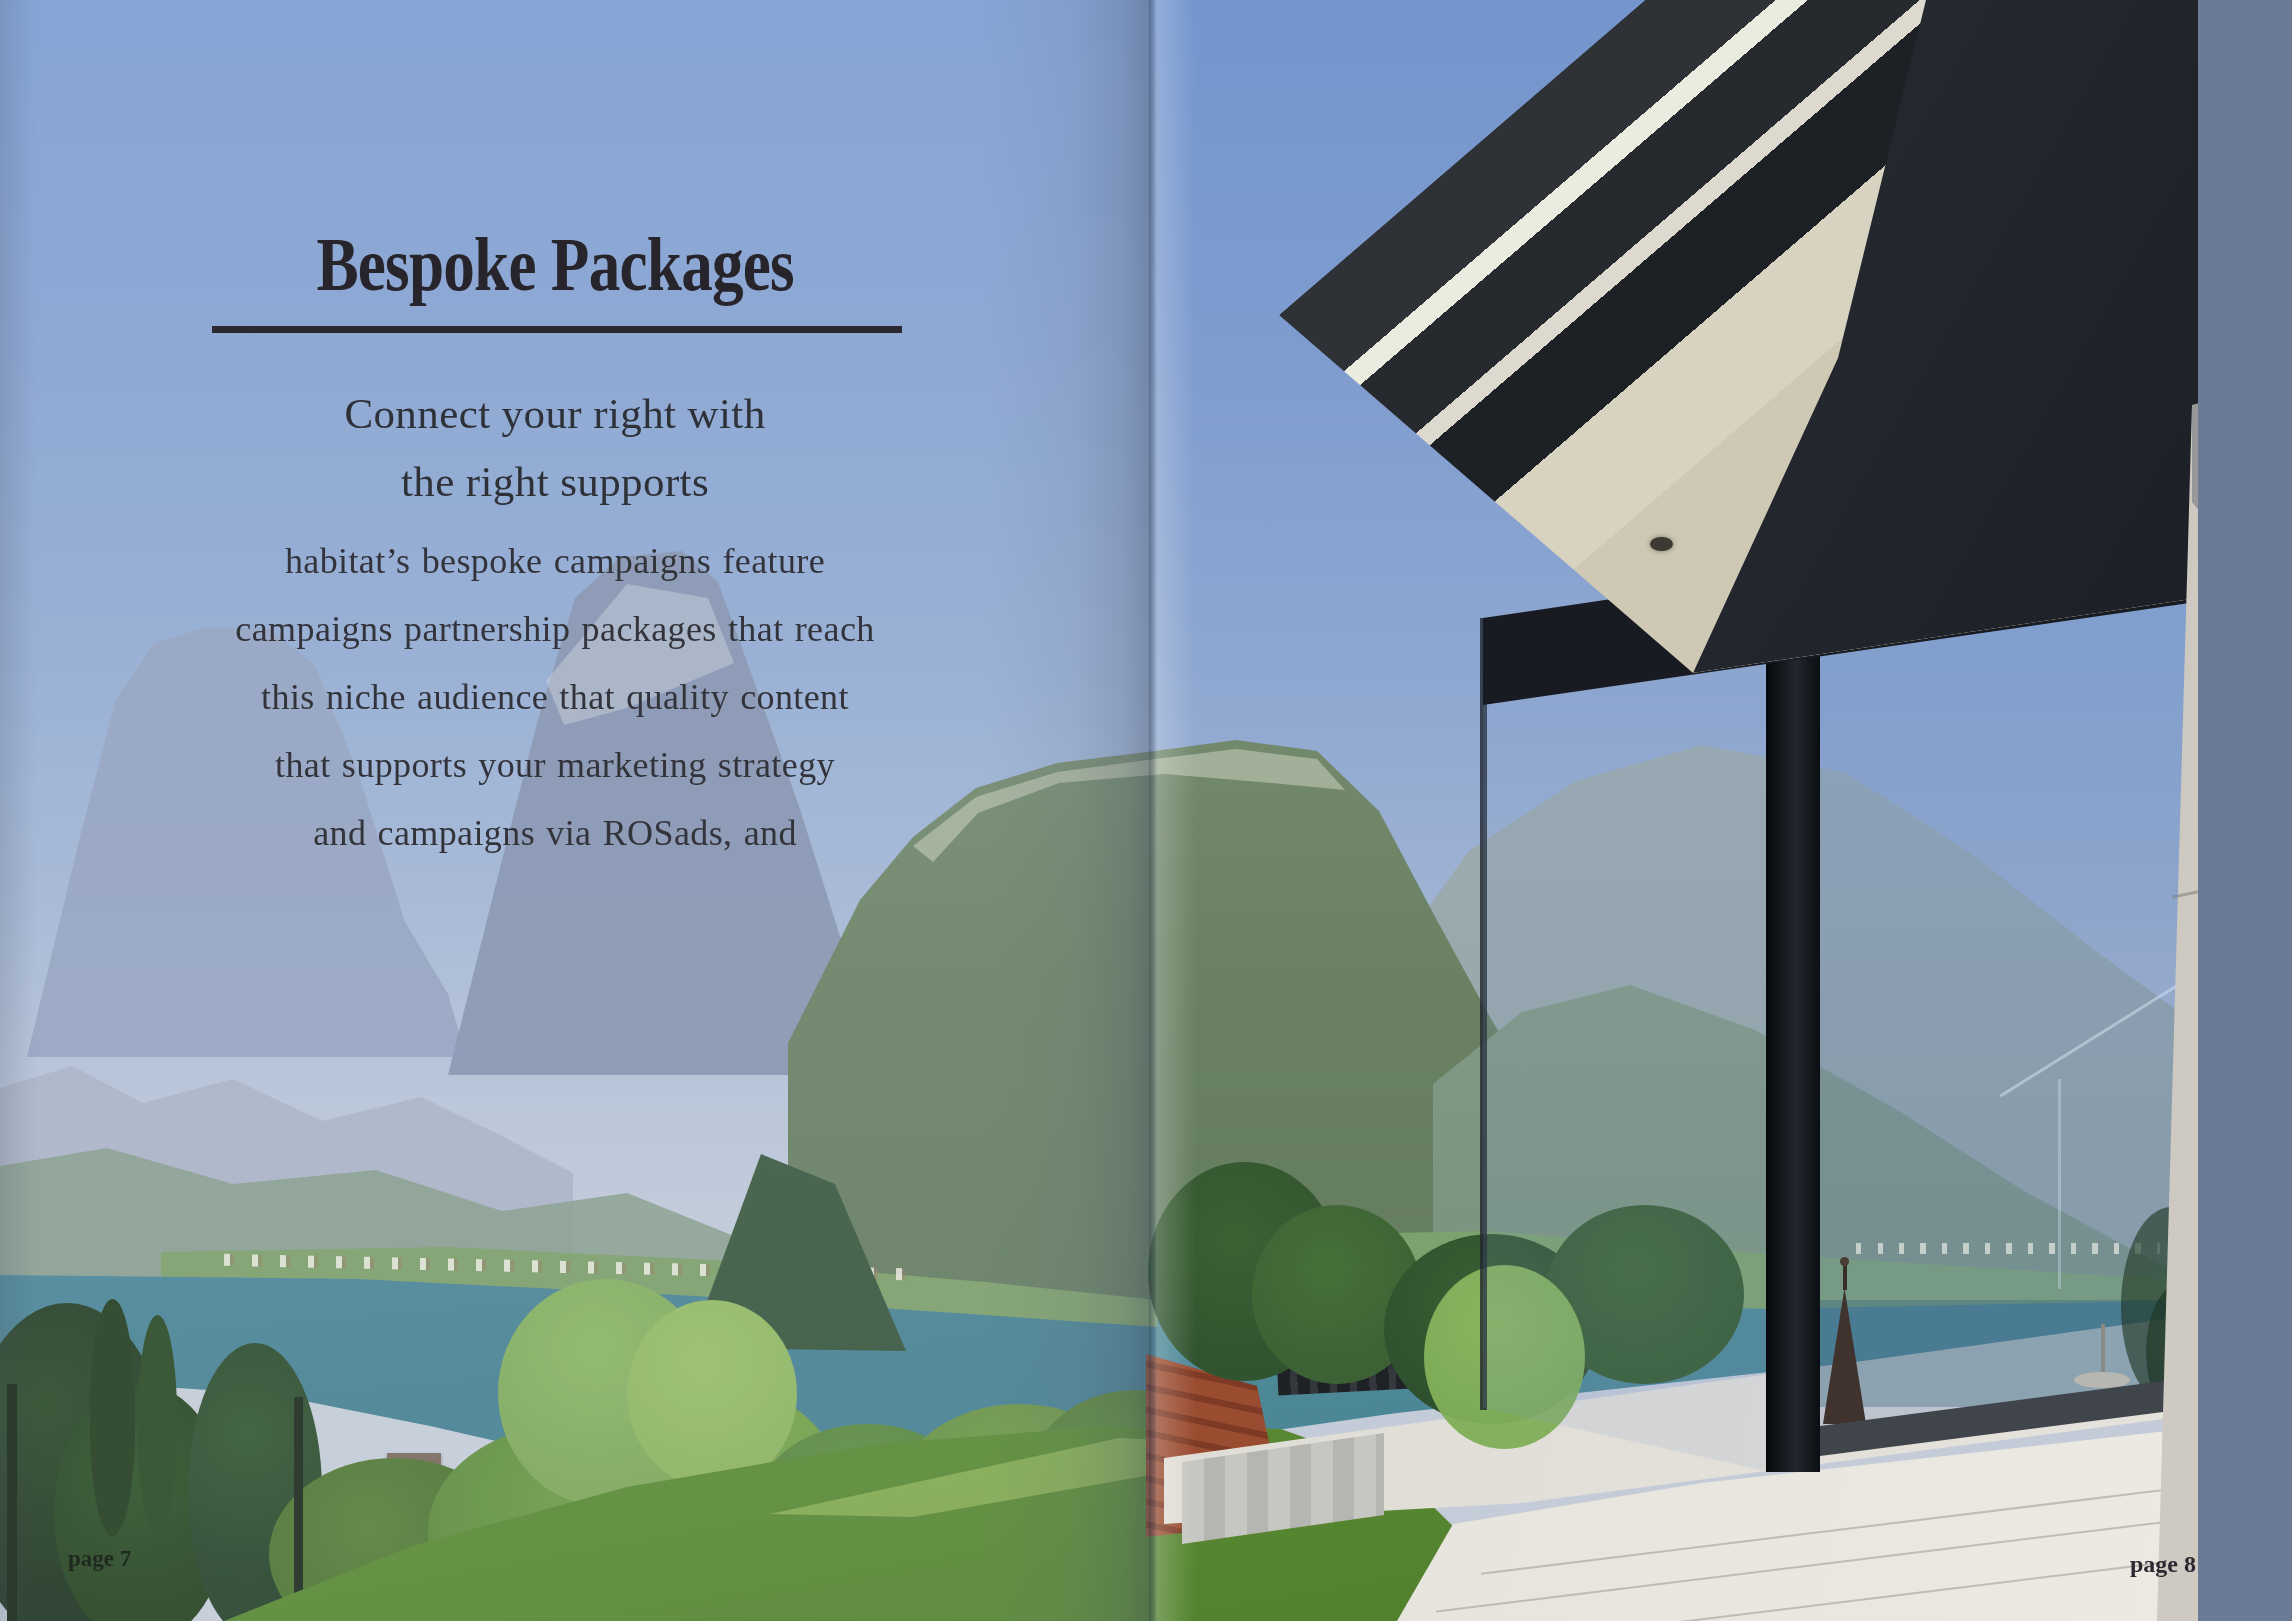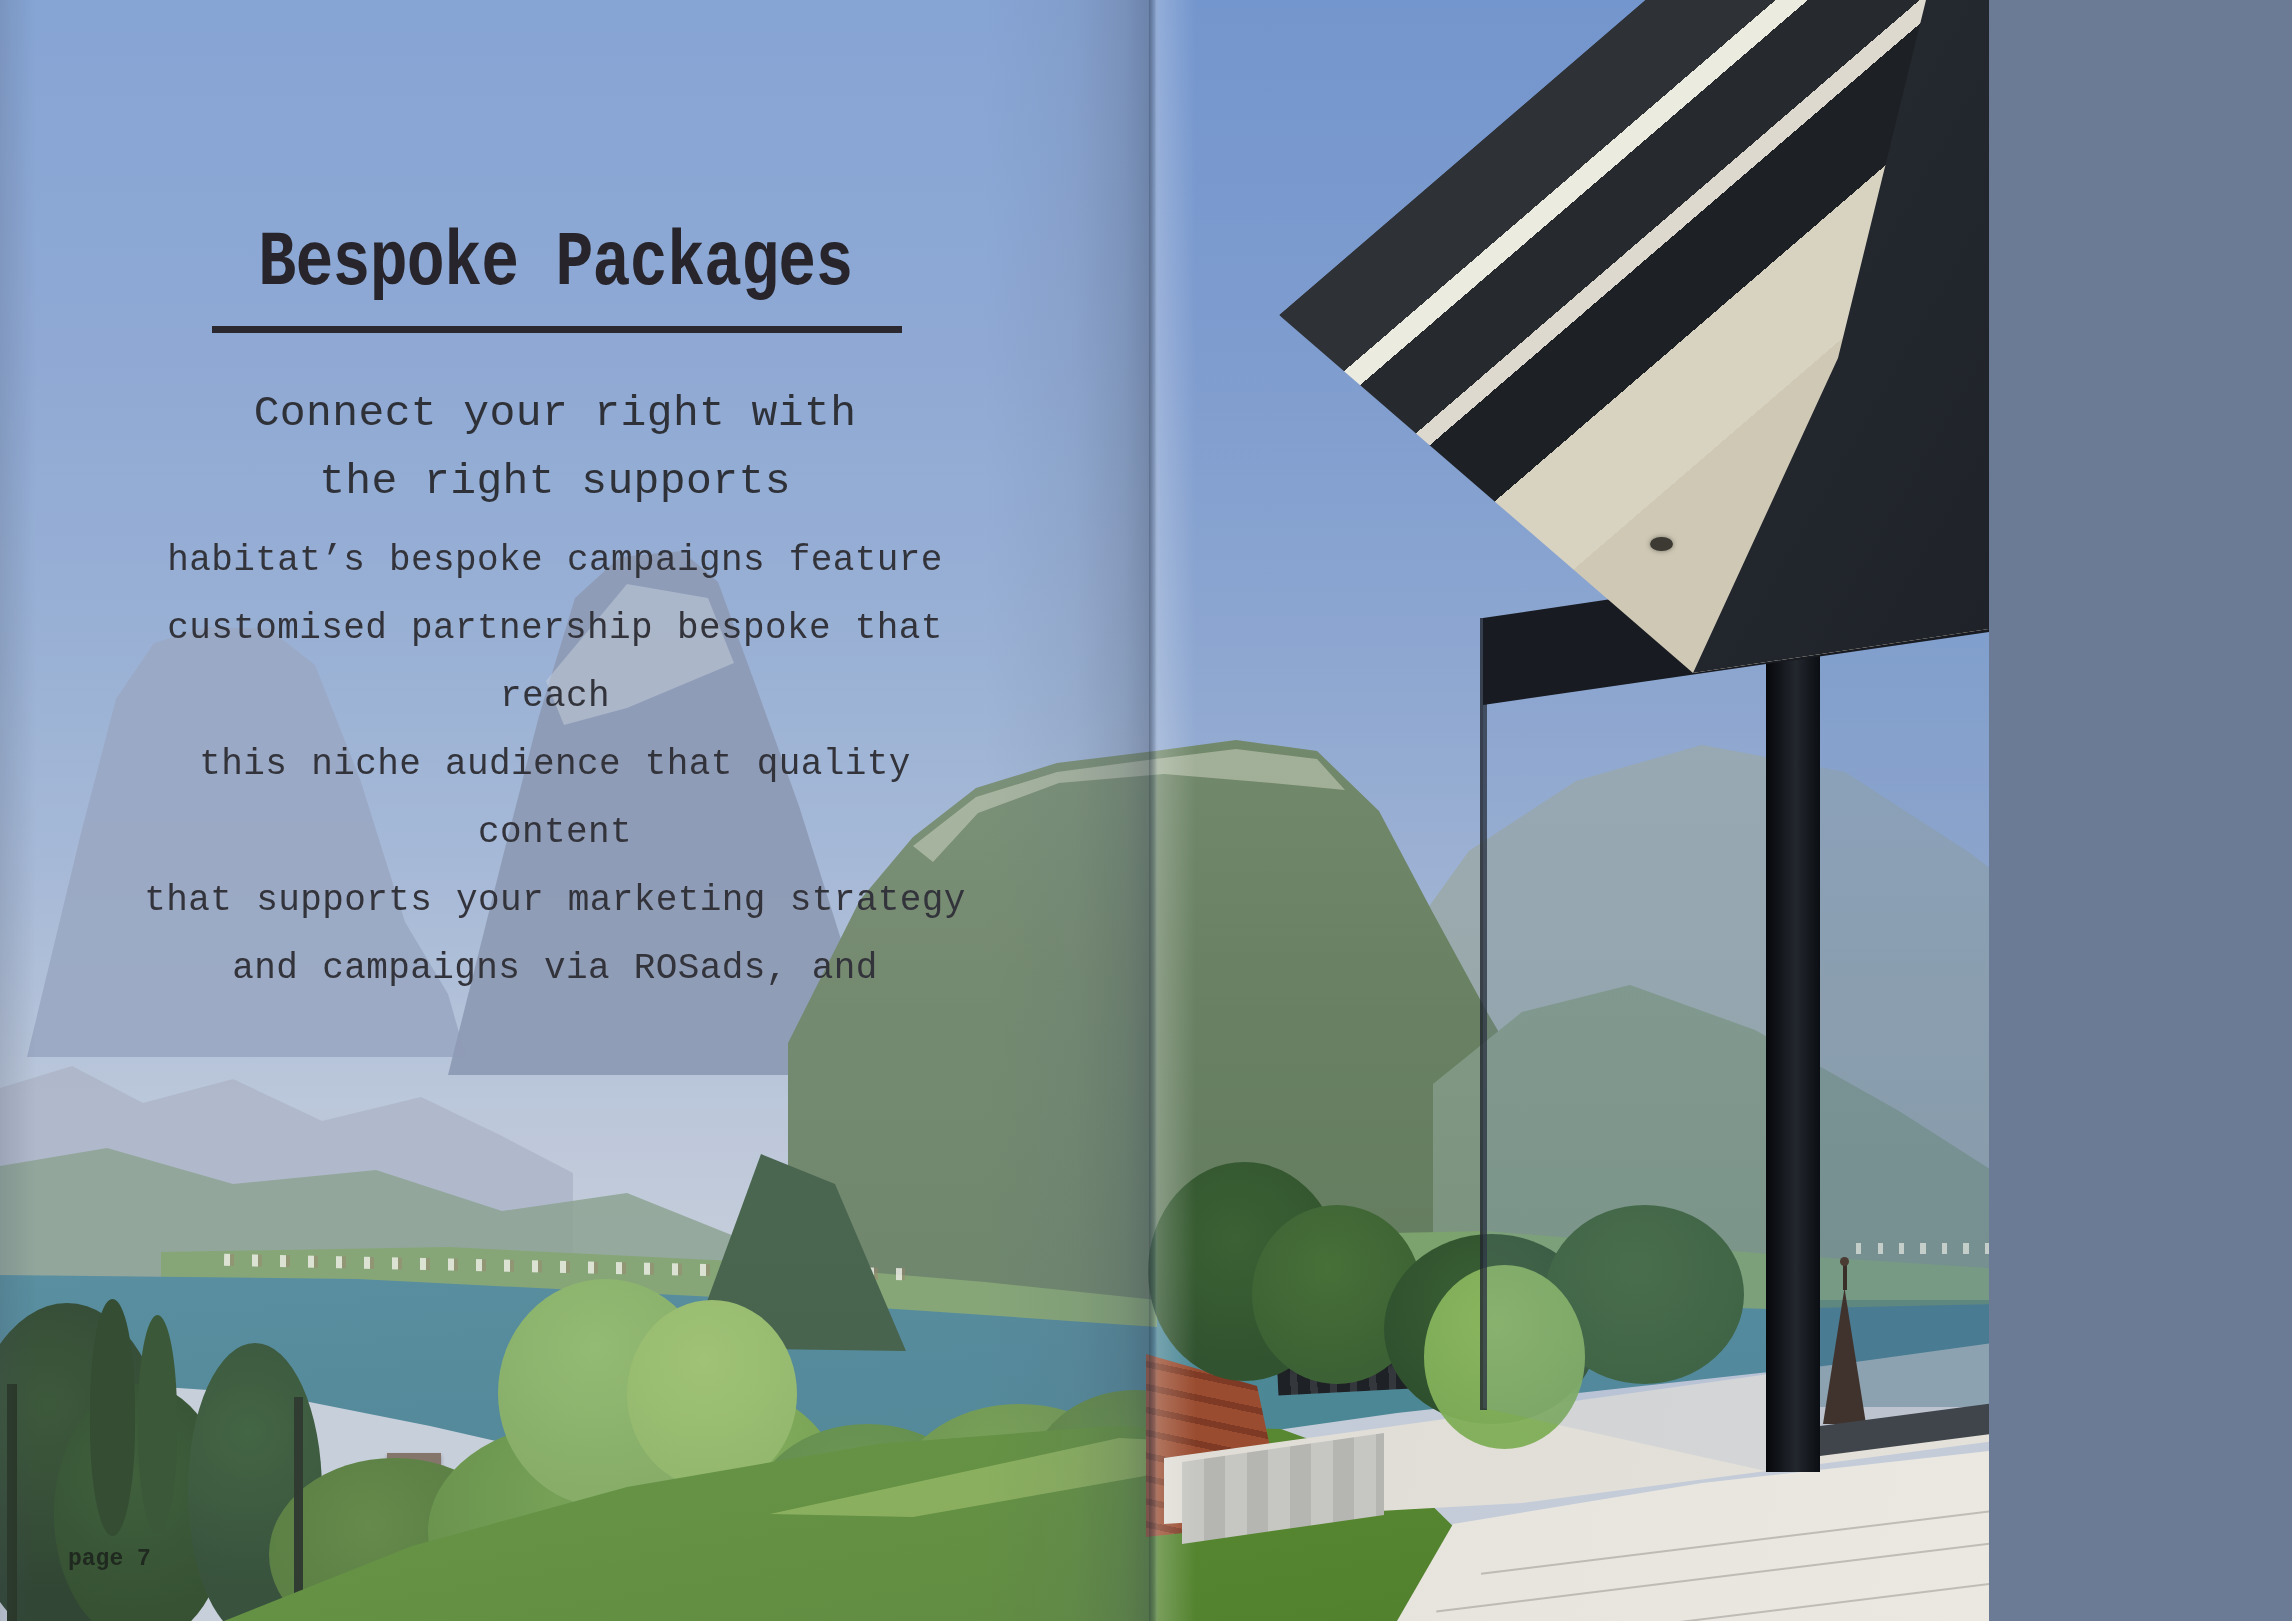--- a/index.html
+++ b/index.html
@@ -1,17 +1,17 @@
 <!DOCTYPE html>
 <html style="font-size:14.3px"><head>
 <meta charset="utf-8">
 <style>
   html,body{margin:0;padding:0;background:#6b7b96;}
-  .stage{position:relative;width:1989px;height:1621px;overflow:hidden;
-         font-family:Liberation Mono, monospace;}
+  .stage{position:relative;width:2198px;height:1621px;overflow:hidden;
+         font-family:Liberation Serif, serif;}
   .abs{position:absolute;}
 
   
   .sky{left:0;top:0;width:2293px;height:1621px;
     background:linear-gradient(180deg,#7d9ed2 0%,#87a3d2 22%,#93acd3 40%,#a3b6d5 55%,#b8c4d8 68%,#c6cdd9 80%);}
   .sky-right{left:1157px;top:0;width:1136px;height:1621px;
     background:linear-gradient(180deg,rgba(58,100,178,.14),rgba(58,100,178,.05) 55%,rgba(58,100,178,0));}
 
   
   .mtn-far{left:0;top:0;width:2293px;height:1621px;background:rgba(148,162,191,.92);
@@ -309,21 +309,21 @@
   <div class="abs title-wrap">
     <span class="title-inner">Bespoke Packages</span>
   </div>
   <div class="abs title-rule"></div>
   <div class="abs subtitle">
     <div>Connect your right with</div>
     <div>the right supports</div>
   </div>
   <div class="abs bodytext">
     <div>habitat’s bespoke campaigns feature</div>
-    <div>customised partnership bespoke that reach</div>
+    <div>campaigns partnership packages that reach</div>
     <div>this niche audience that quality content</div>
     <div>that supports your marketing strategy</div>
     <div>and campaigns via ROSads, and</div>
   </div>
   <div class="abs pagenum-left">page 7</div>
   <div class="abs pagenum-right">page 8</div>
 </div>
 
 
 </body></html>

